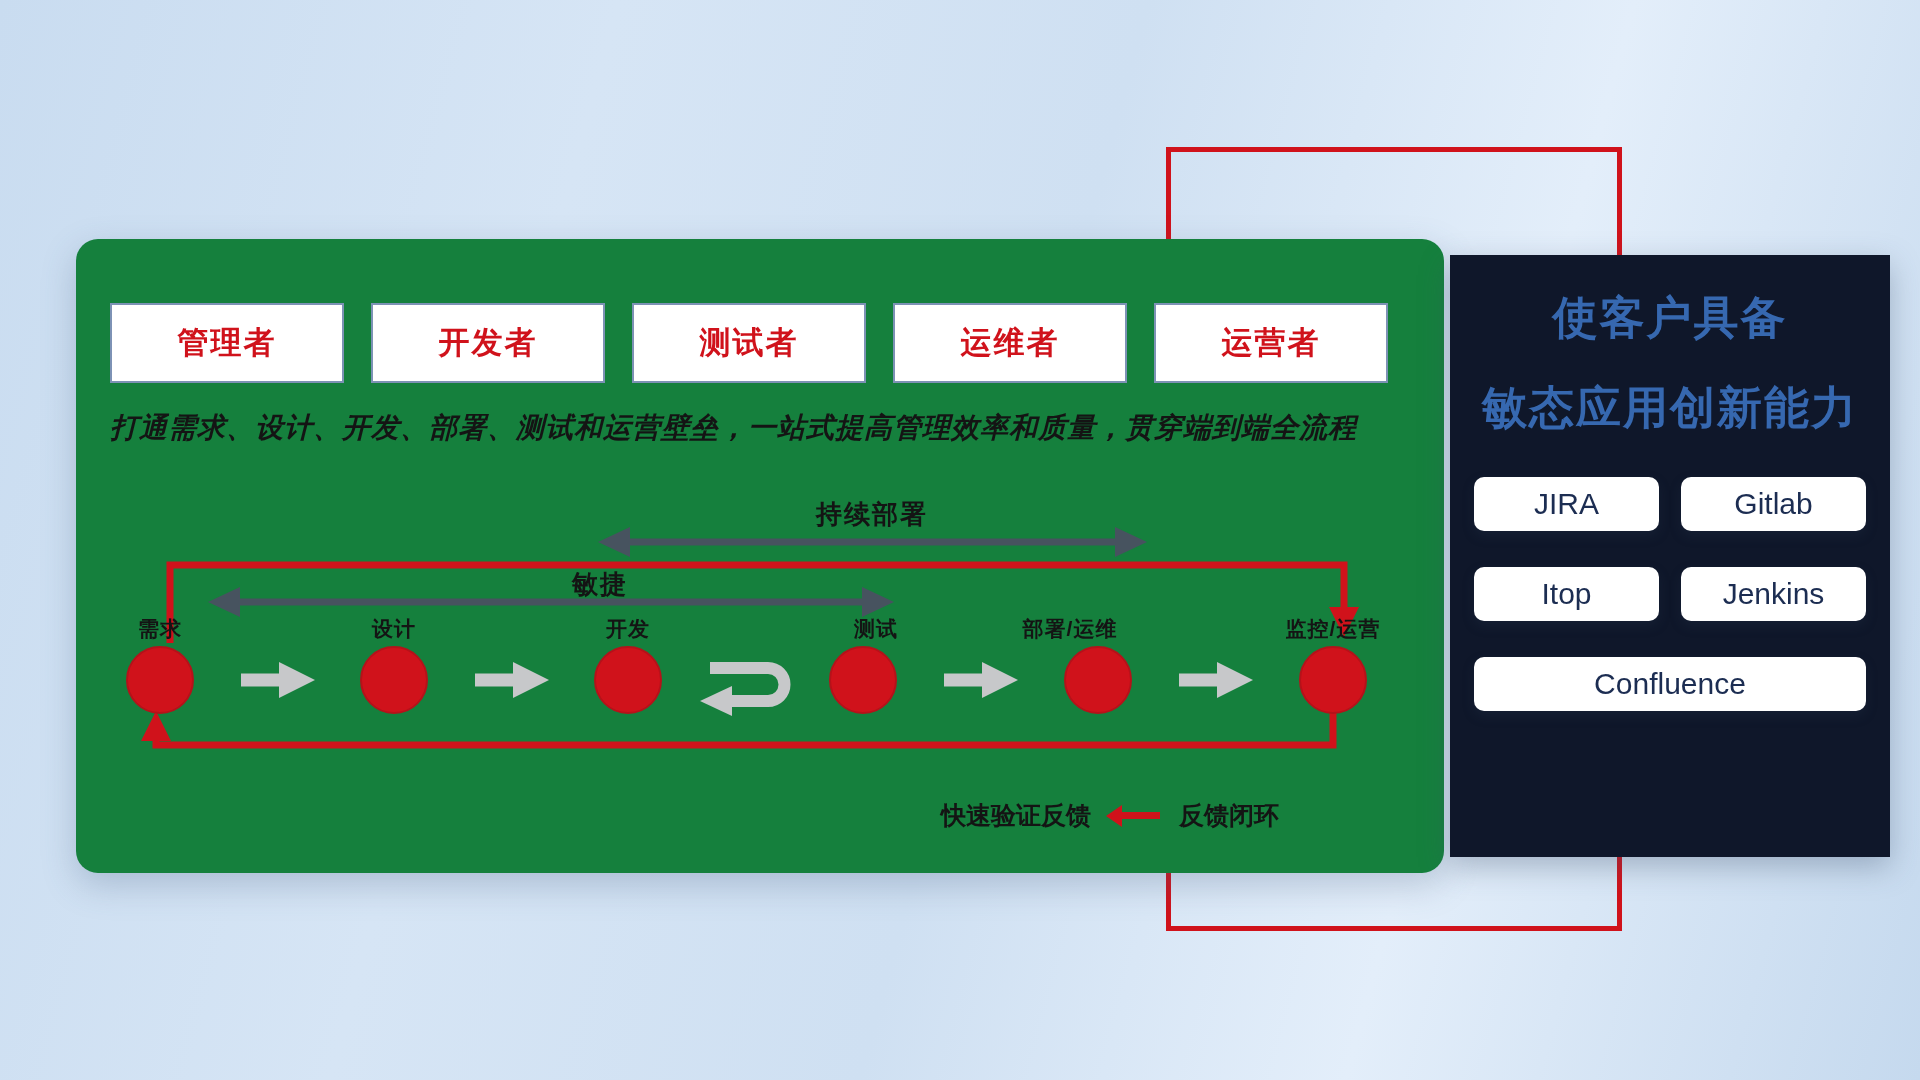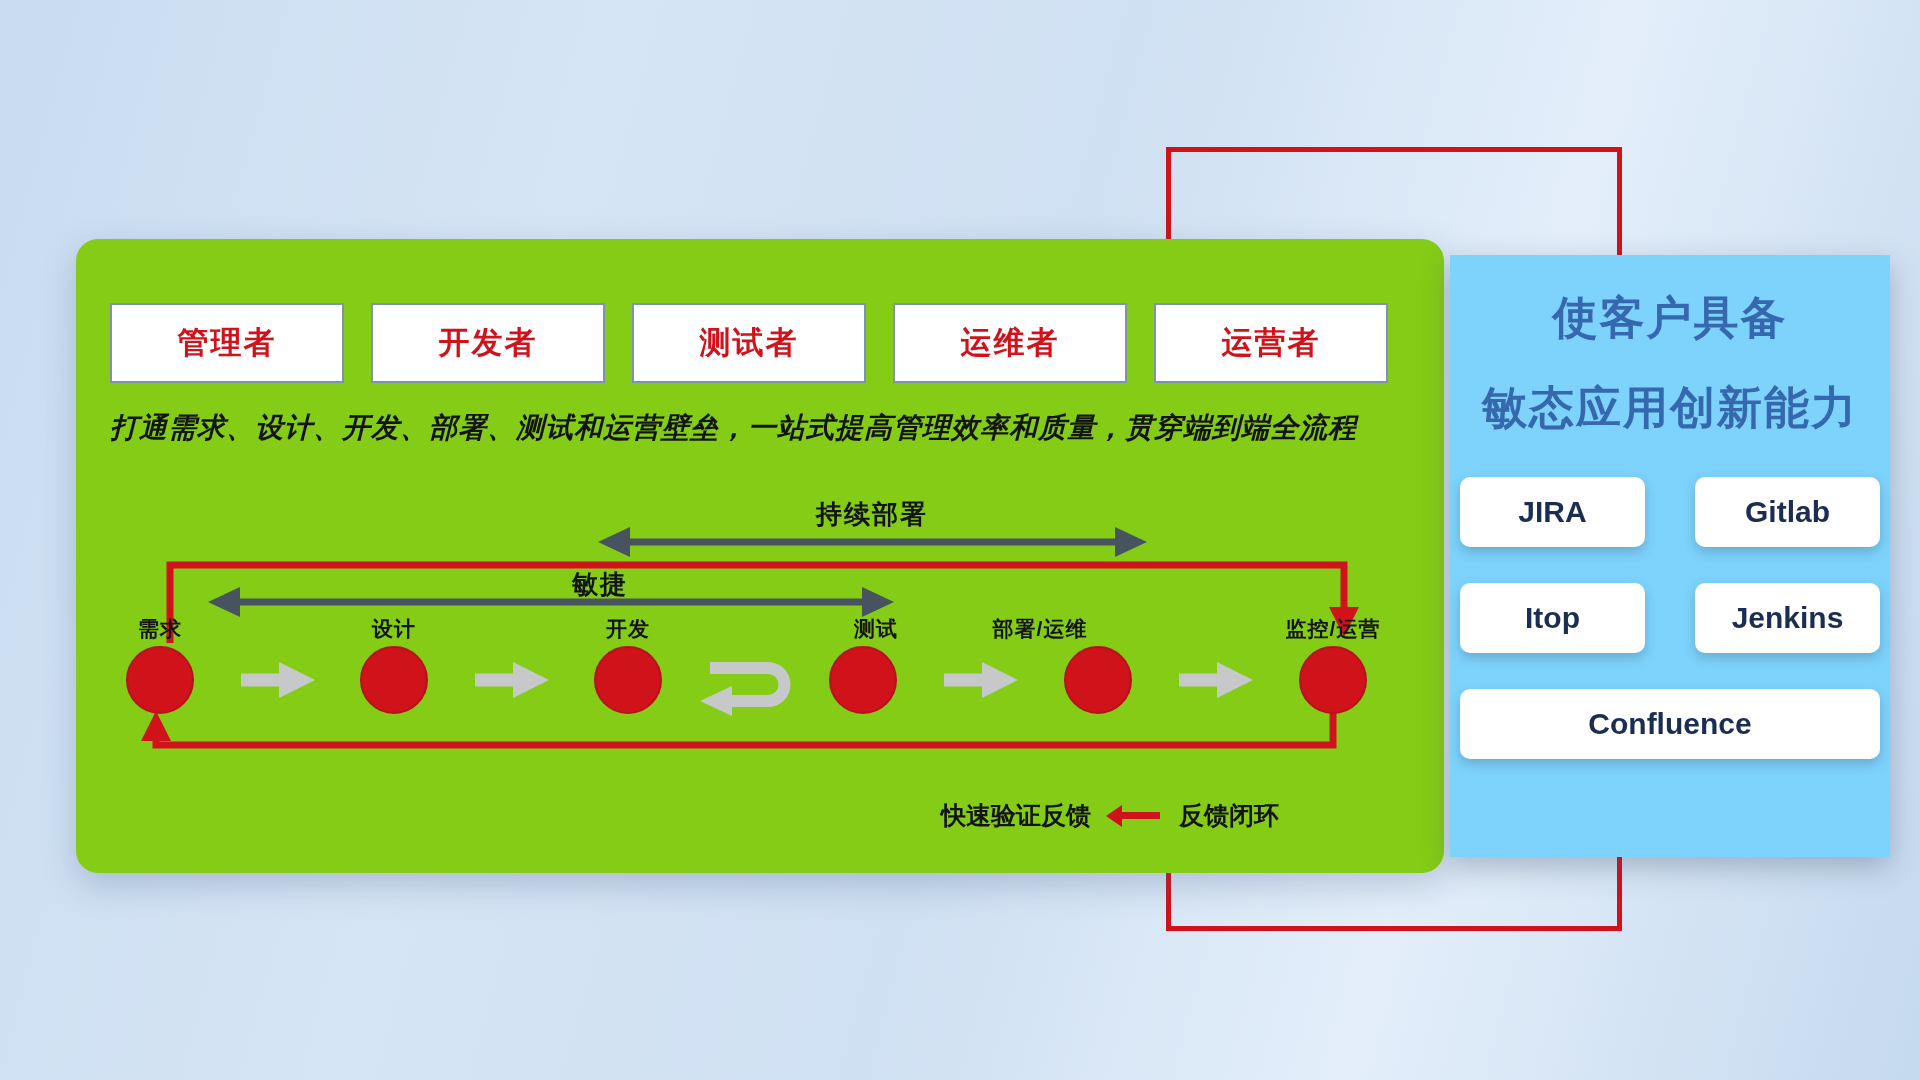--- a/index.html
+++ b/index.html
@@ -12,21 +12,21 @@
 
   
   .red-frame {
     position:absolute; left:1166px; top:147px; width:456px; height:784px;
     border:5px solid #d0121b; z-index:0;
   }
 
   
   .card {
     position:absolute; left:76px; top:239px; width:1368px; height:634px;
-    background:#84cc16; border-radius:22px; z-index:1;
+    background:#15803d; border-radius:22px; z-index:1;
     box-shadow:0 12px 34px rgba(70,95,130,.28);
   }
 
   .roles-row {
     position:absolute; left:34px; right:56px; top:64px;
     display:flex; justify-content:space-between;
   }
   .role-box {
     width:234px; height:80px; background:#fff;
     border:2px solid #7d92b5;
@@ -68,35 +68,35 @@
   .flow-svg { position:absolute; inset:0; width:1368px; height:634px; }
 
   .stage-label {
     position:absolute; top:376px; transform:translateX(-50%);
     font-size:21px; font-weight:bold; color:#141414; white-space:nowrap; letter-spacing:1px;
   }
 
   
   .panel {
     position:absolute; left:1450px; top:255px; width:440px; height:602px;
-    background:#7dd3fc; z-index:2; padding:0 10px;
+    background:#0f172a; z-index:2; padding:0 24px;
     box-shadow:0 10px 28px rgba(60,80,110,.35);
   }
   .panel-title {
     margin-top:18px; text-align:center;
     font-size:45px; font-weight:bold; color:#3668b0;
     line-height:2.0; letter-spacing:2px; white-space:nowrap;
   }
   .tools { margin-top:24px; }
   .tool-row { display:flex; justify-content:space-between; margin-top:36px; }
   .tool-row:first-child { margin-top:0; }
   .tool {
-    height:70px; background:#ffffff; border-radius:10px;
+    height:54px; background:#ffffff; border-radius:10px;
     display:flex; align-items:center; justify-content:center;
-    font-size:30px; font-weight:bold; color:#1c2d52;
+    font-size:30px; font-weight:normal; color:#1c2d52;
     box-shadow:0 5px 12px rgba(40,55,80,.25);
   }
   .tool.half { width:185px; }
   .tool.full { width:100%; }
 </style>
 </head>
 <body>
 
 <div class="stage">
 
@@ -161,21 +161,21 @@
       <circle cx="552" cy="441" r="33" fill="#d0121b" stroke="#b5121a" stroke-width="2"></circle>
       <circle cx="787" cy="441" r="33" fill="#d0121b" stroke="#b5121a" stroke-width="2"></circle>
       <circle cx="1022" cy="441" r="33" fill="#d0121b" stroke="#b5121a" stroke-width="2"></circle>
       <circle cx="1257" cy="441" r="33" fill="#d0121b" stroke="#b5121a" stroke-width="2"></circle>
     </svg>
 
     <div class="stage-label" style="left:84px">需求</div>
     <div class="stage-label" style="left:318px">设计</div>
     <div class="stage-label" style="left:552px">开发</div>
     <div class="stage-label" style="left:800px">测试</div>
-    <div class="stage-label" style="left:964px">部署/运维</div>
+    <div class="stage-label" style="left:994px">部署/运维</div>
     <div class="stage-label" style="left:1257px">监控/运营</div>
 
     <div class="legend-feedback">
       <span>快速验证反馈</span>
       <span class="arr-l"></span>
       <span>反馈闭环</span>
     </div>
 
   </div>
 

